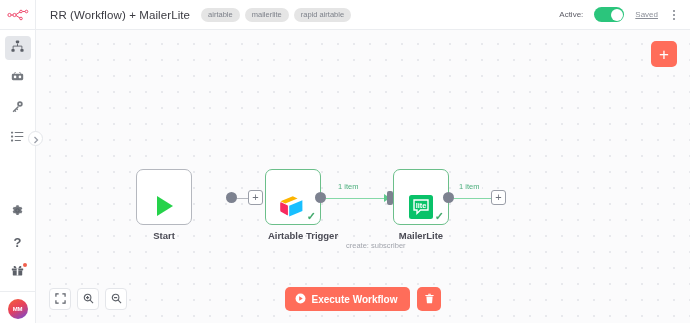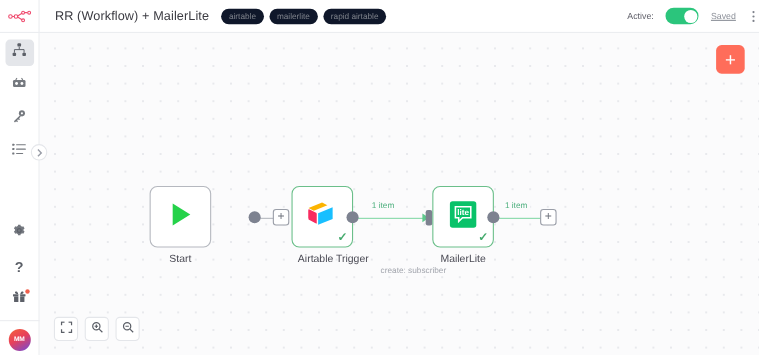--- a/index.html
+++ b/index.html
@@ -20,26 +20,26 @@
     width: 36px; height: 30px; display: flex;
     align-items: center; justify-content: center;
     border-right: 1px solid #ebedf0;
   }
   .wf-title {
     margin-left: 14px; font-size: 11.5px; color: #3b3b42;
     letter-spacing: .1px; white-space: nowrap;
   }
   .tags { display: flex; gap: 5px; margin-left: 11px; }
   .tag {
-    background: #0f172a; color: #7d818a; font-size: 7.5px;
+    background: #e5e5e5; color: #7d818a; font-size: 7.5px;
     padding: 2.5px 7px; border-radius: 9px; white-space: nowrap;
   }
   .header-right {
     margin-left: auto; display: flex; align-items: center;
-    gap: 11px; 
+    gap: 11px; padding-right: 11px;
   }
   .active-label { font-size: 8px; color: #5c5c66; }
   .toggle {
     width: 30px; height: 15px; border-radius: 8px;
     background: #2bc57c; position: relative; cursor: pointer;
   }
   .toggle .knob {
     position: absolute; top: 1.5px; right: 1.5px;
     width: 12px; height: 12px; border-radius: 50%; background: #fff;
   }
@@ -97,32 +97,32 @@
     width: 26px; height: 26px; border-radius: 5px;
     background: #ff6d5a; color: #fff; border: none;
     font-size: 17px; line-height: 1; cursor: pointer;
     display: flex; align-items: center; justify-content: center;
   }
 
   
   .node {
     position: absolute; width: 56px; height: 56px;
     background: #fff; border-radius: 7px;
-    display: flex; align-items: center; justify-content: center;
+    display: flex; align-items: flex-end; justify-content: center;
     cursor: pointer;
   }
   .node.plain { border: 1.5px solid #b5b8bf; }
   .node.ran { border: 1.5px solid #6bbf8a; }
   .node .check {
     position: absolute; right: 4px; bottom: 2px;
     color: #44aa6d; font-size: 11px; line-height: 1; font-weight: bold;
   }
   .node-label {
     position: absolute; text-align: center; width: 150px;
-    font-size: 9.5px; font-weight: normal; color: #4b4b55;
+    font-size: 9.5px; font-weight: bold; color: #4b4b55;
   }
   .node-sub {
     position: absolute; width: 150px;
     font-size: 7.5px; color: #a2a5ad;
   }
   .port {
     position: absolute; width: 11px; height: 11px; border-radius: 50%;
     background: #7d8290; cursor: pointer;
   }
   .inport {
@@ -366,15 +366,35 @@
       <div class="zoom-btn">
         <span>
           <svg width="11" height="11" viewBox="0 0 12 12" fill="none" stroke="#5c6068" stroke-width="1.2">
             <circle cx="5" cy="5" r="3.6"></circle>
               <path d="M7.8 7.8L11 11M3.3 5h3.4"></path>
           </svg>
         </span>
       </div>
     </div>
 
+    <div class="run-bar">
+      <button class="exec-btn">
+        <span>
+          <svg width="11" height="11" viewBox="0 0 12 12">
+            <circle cx="6" cy="6" r="5.4" fill="#fff"></circle>
+            <path d="M4.6 3.6 L8.4 6 L4.6 8.4 Z" fill="#ff6d5a"></path>
+          </svg>
+        </span>
+        <span>Execute Workflow</span>
+      </button>
+      <button class="trash-btn">
+        <span>
+          <svg width="11" height="11" viewBox="0 0 12 12" fill="#fff">
+            <rect x="1.4" y="2.2" width="9.2" height="1.2" rx=".4"></rect>
+            <rect x="4.5" y="0.8" width="3" height="1.2" rx=".4"></rect>
+            <path d="M2.6 3.8h6.8l-.6 7.0a.6.6 0 01-.6.5H3.8a.6.6 0 01-.6-.5z"></path>
+          </svg>
+        </span>
+      </button>
+    </div>
 
   </div>
 </div>
 
 </body></html>

